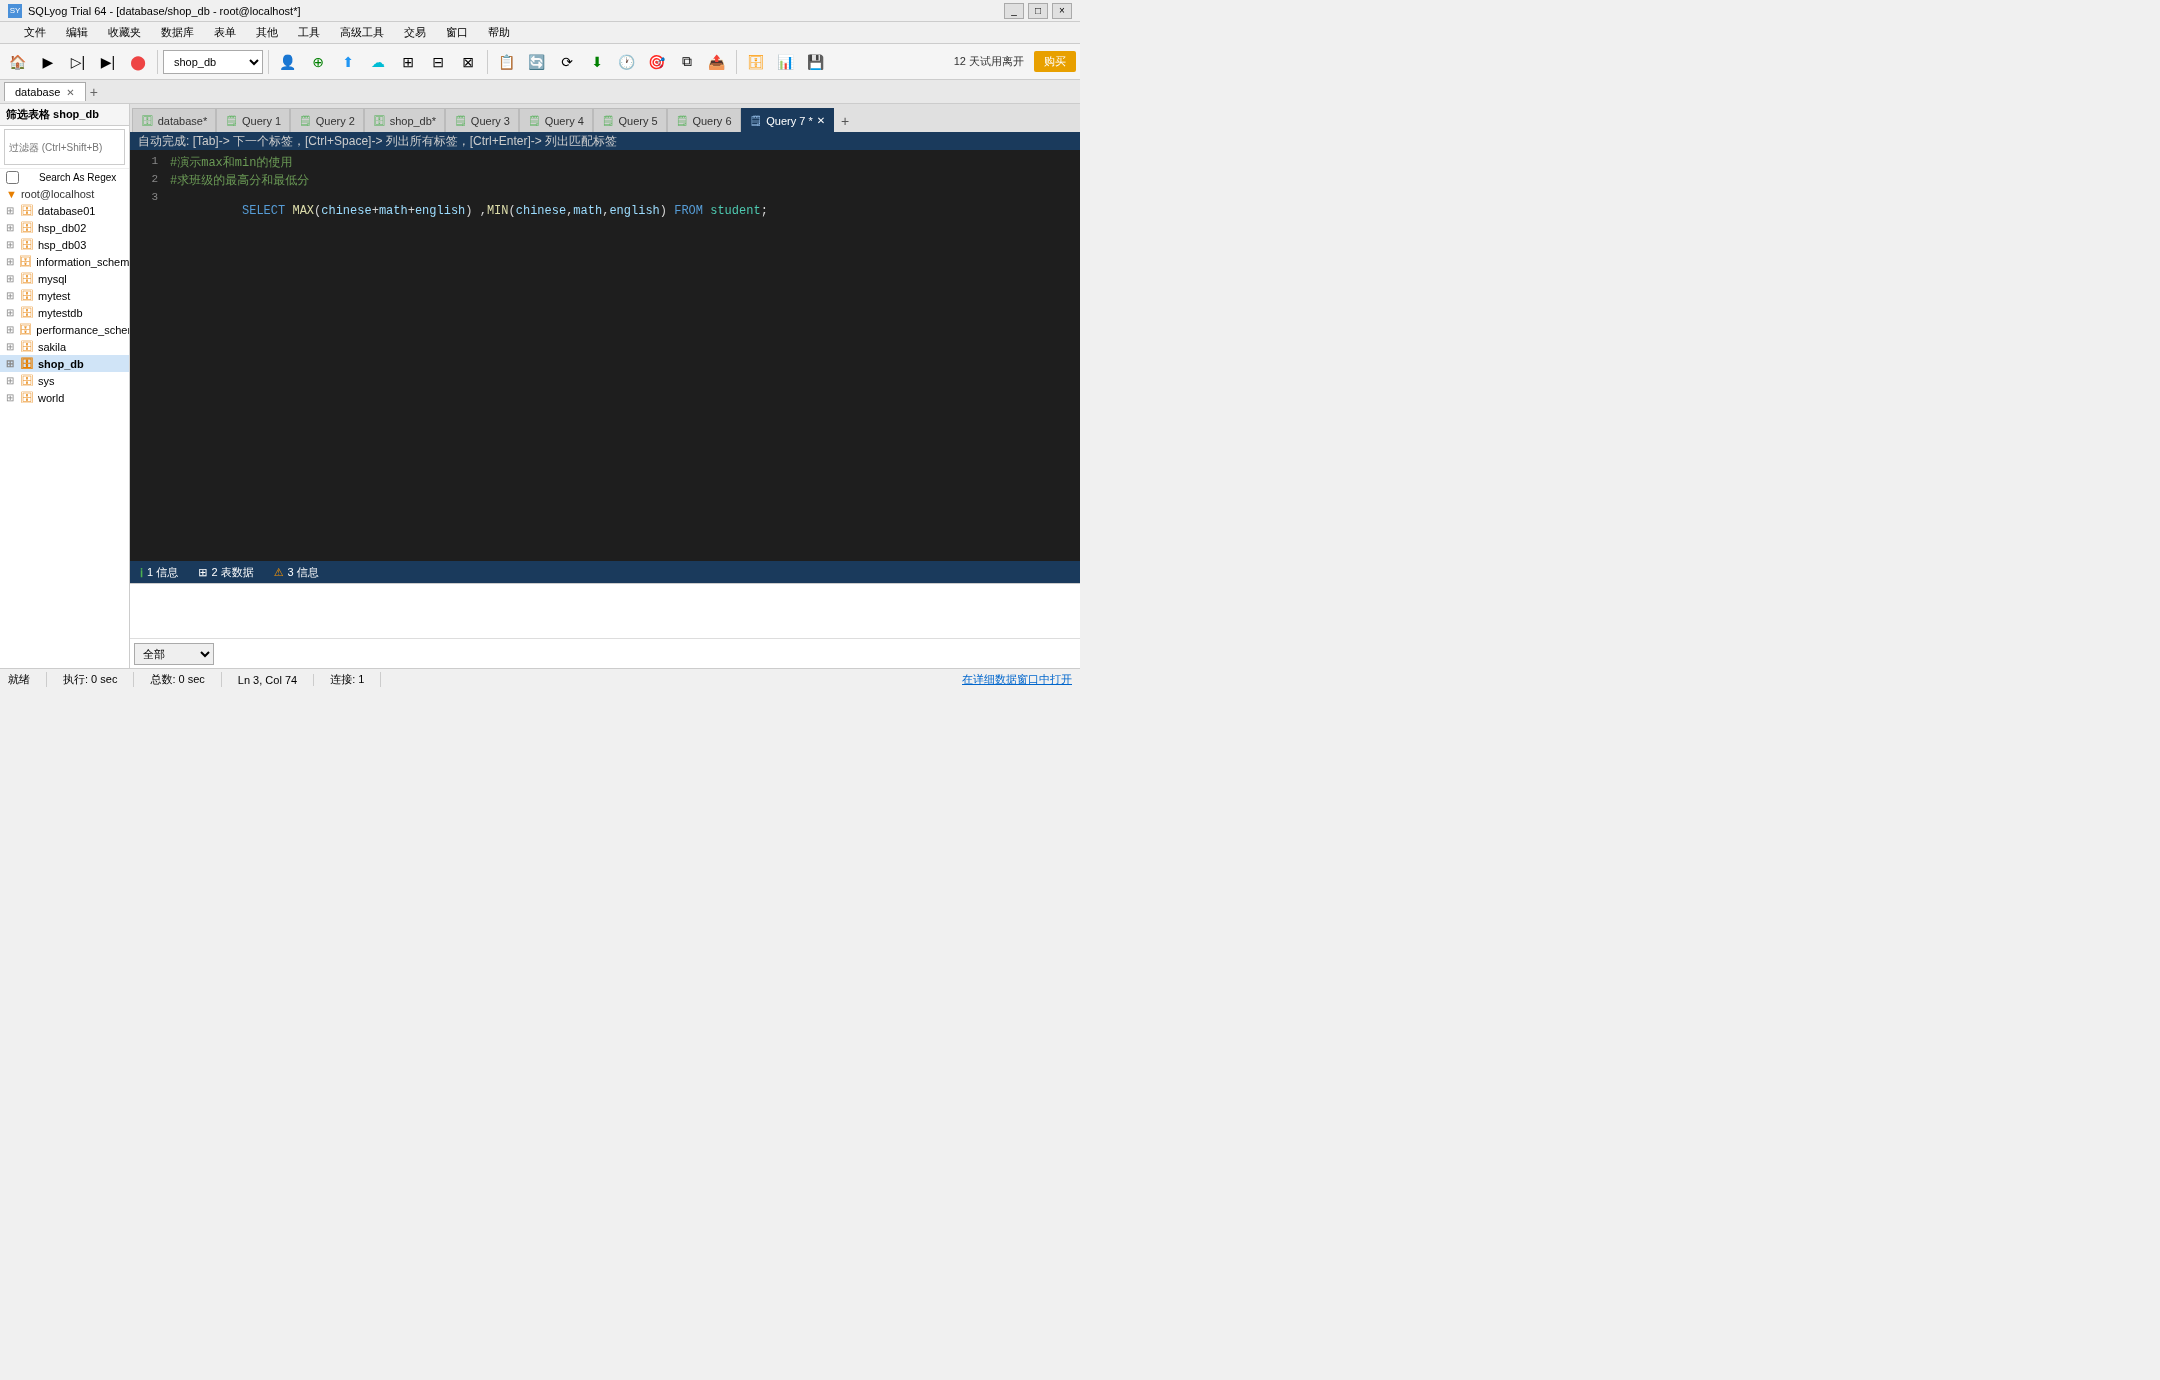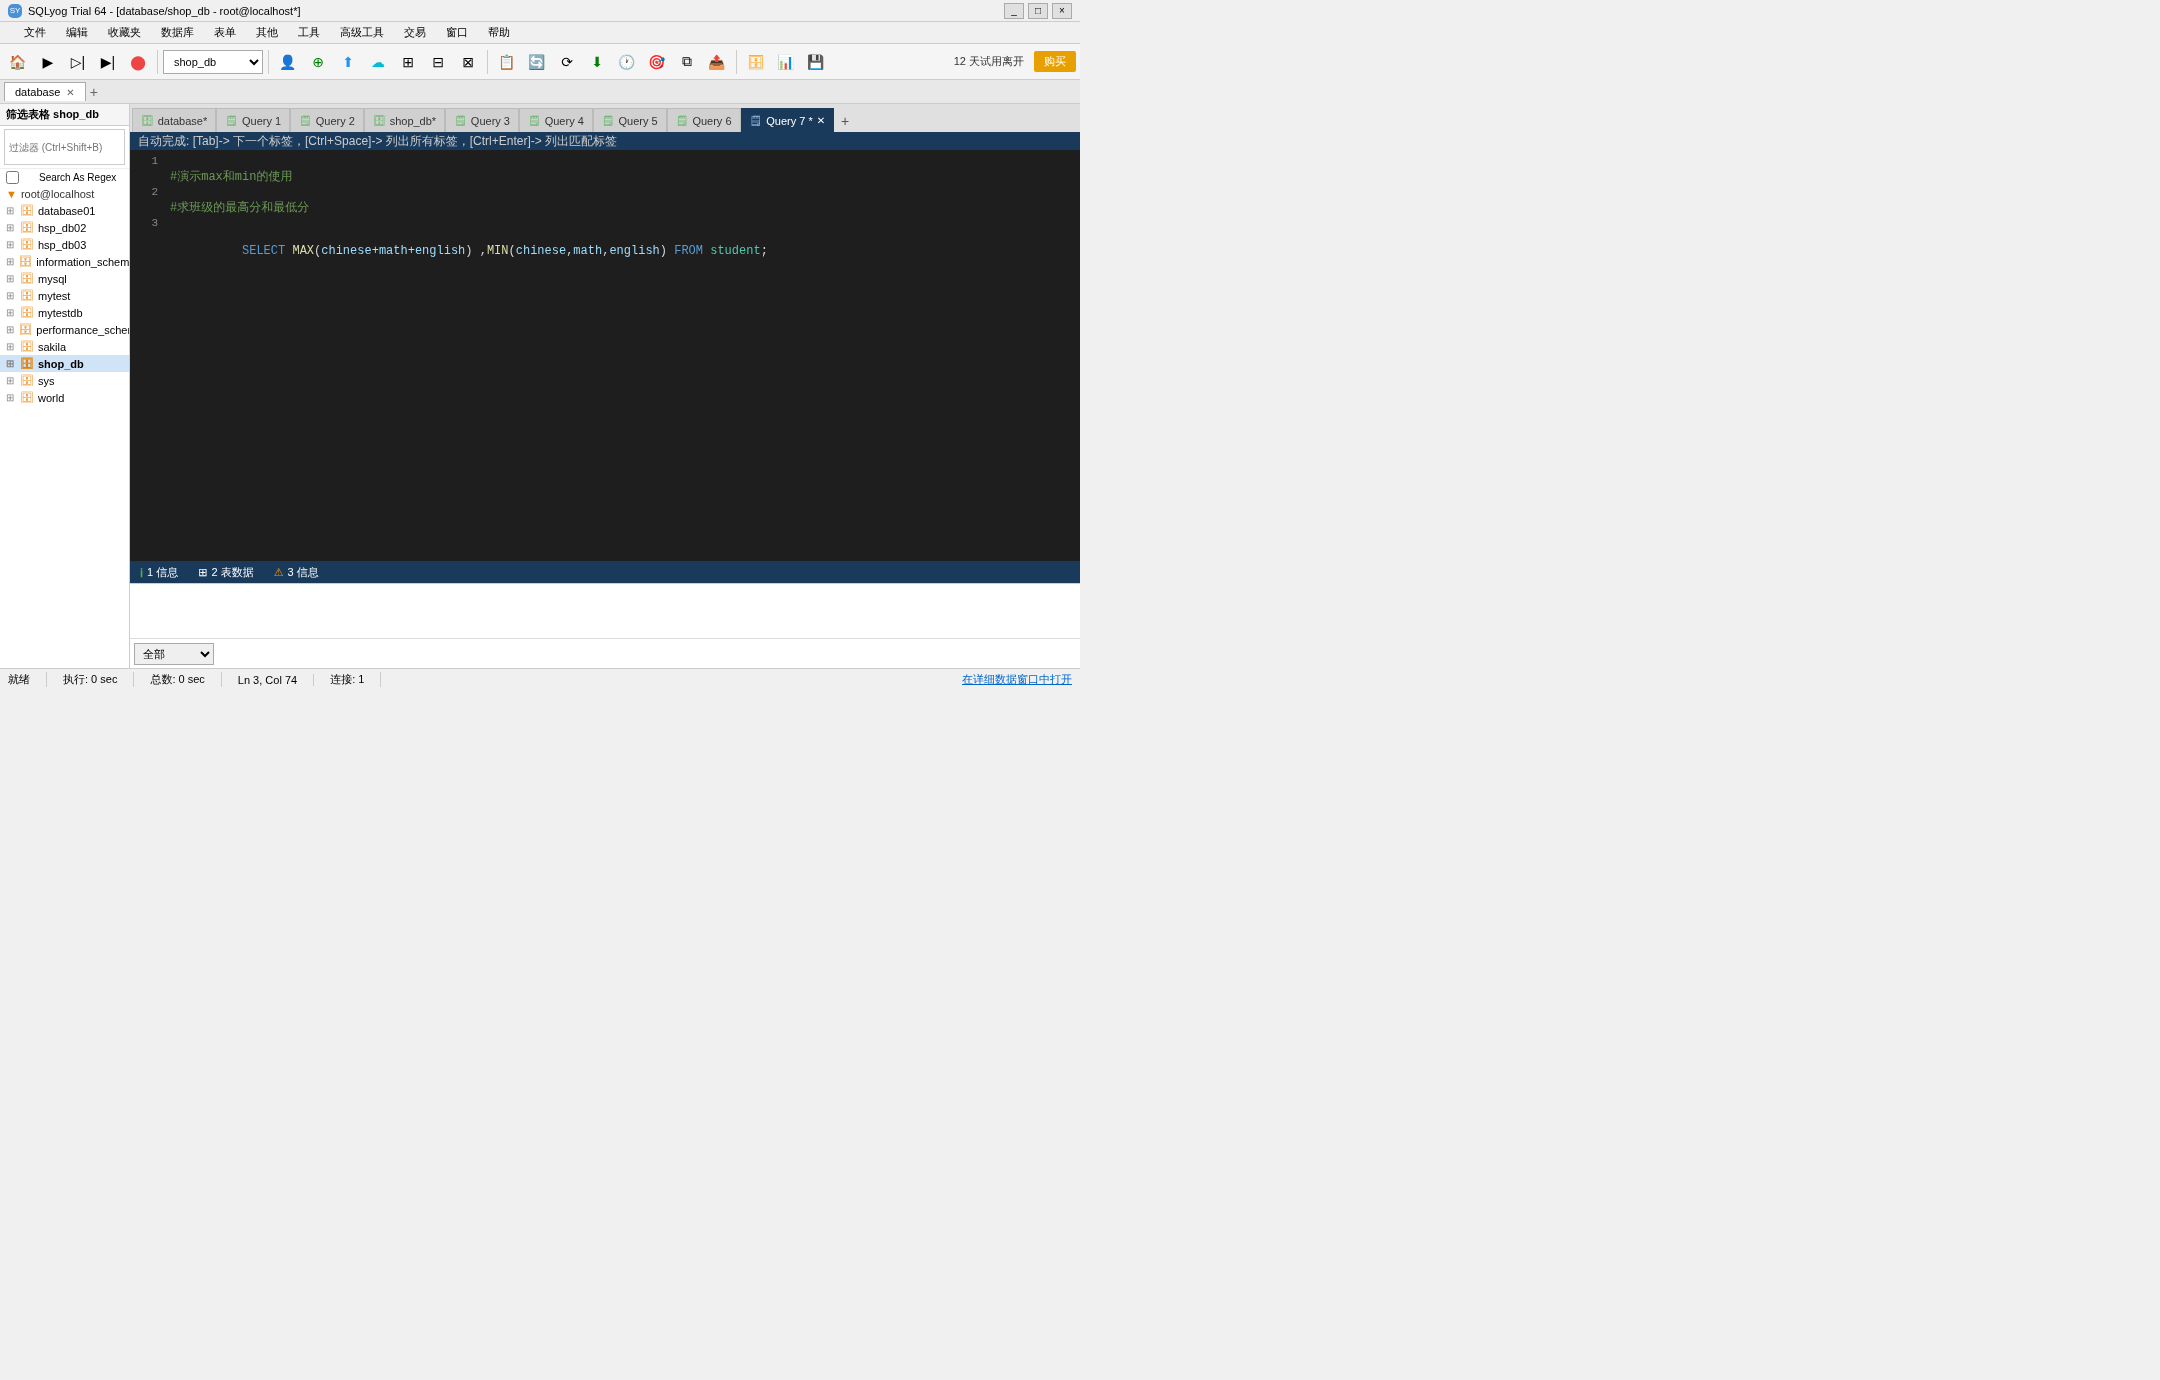--- a/index.html
+++ b/index.html
@@ -9,21 +9,21 @@
     .title-bar {
       background: #f0f0f0;
       height: 22px;
       display: flex;
       align-items: center;
       justify-content: space-between;
       padding: 0 8px;
       border-bottom: 1px solid #ccc;
     }
     .title-bar-left { display: flex; align-items: center; gap: 6px; font-size: 11px; }
-    .title-bar-icon { width: 14px; height: 14px; background: #4a90d9; border-radius: 5px; display: flex; align-items: center; justify-content: center; color: white; font-size: 8px; }
+    .title-bar-icon { width: 14px; height: 14px; background: #4a90d9; border-radius: 0; display: flex; align-items: center; justify-content: center; color: white; font-size: 8px; }
     .title-bar-controls { display: flex; gap: 4px; }
     .title-bar-btn { width: 20px; height: 16px; background: #e0e0e0; border: 1px solid #aaa; display: flex; align-items: center; justify-content: center; font-size: 10px; cursor: pointer; }
     
     
     .menu-bar {
       background: #f0f0f0;
       height: 22px;
       display: flex;
       align-items: center;
       padding: 0 20px;
@@ -215,21 +215,21 @@
     }
     .line-number {
       color: #888;
       width: 24px;
       text-align: right;
       margin-right: 12px;
       flex-shrink: 0;
       font-size: 11px;
       padding-top: 1px;
     }
-    .code-content { color: #d4d4d4; white-space: pre; margin-top: 14px; }
+    .code-content { color: #d4d4d4; white-space: pre; }
     .kw-comment { color: #6a9955; }
     .kw-select { color: #569cd6; }
     .kw-func { color: #dcdcaa; }
     .kw-from { color: #569cd6; }
     .kw-table { color: #4ec9b0; }
     .kw-punct { color: #d4d4d4; }
     .kw-col { color: #9cdcfe; }
     
     
     .bottom-panel {

